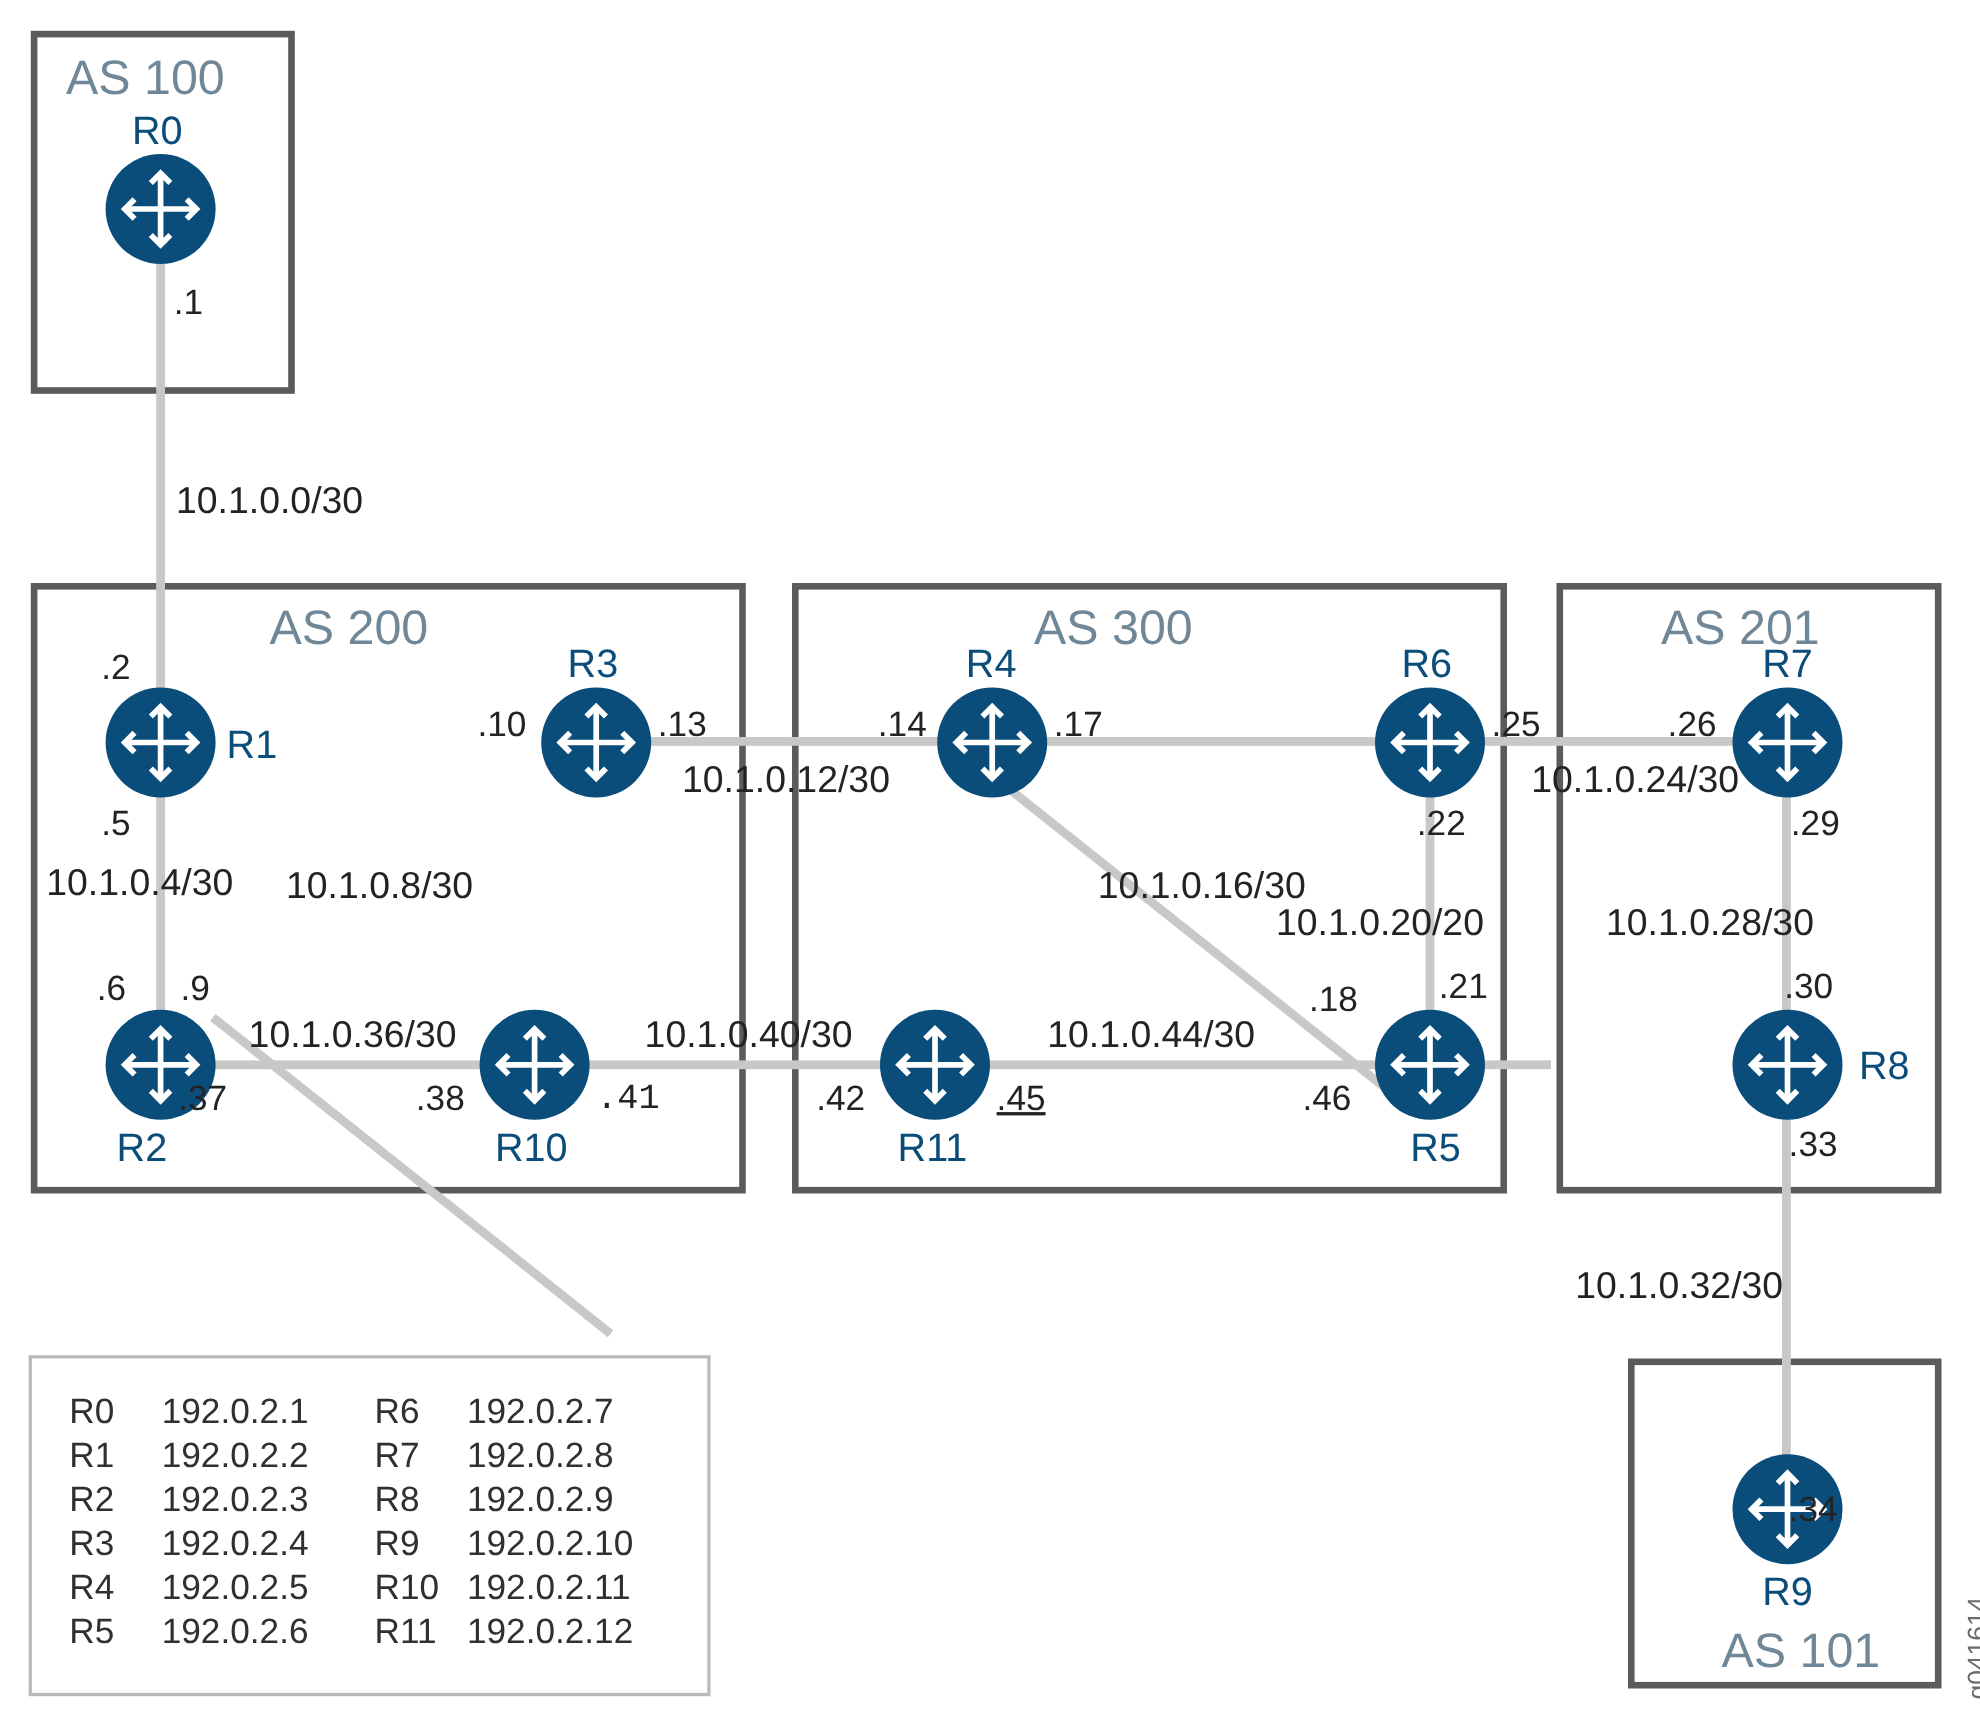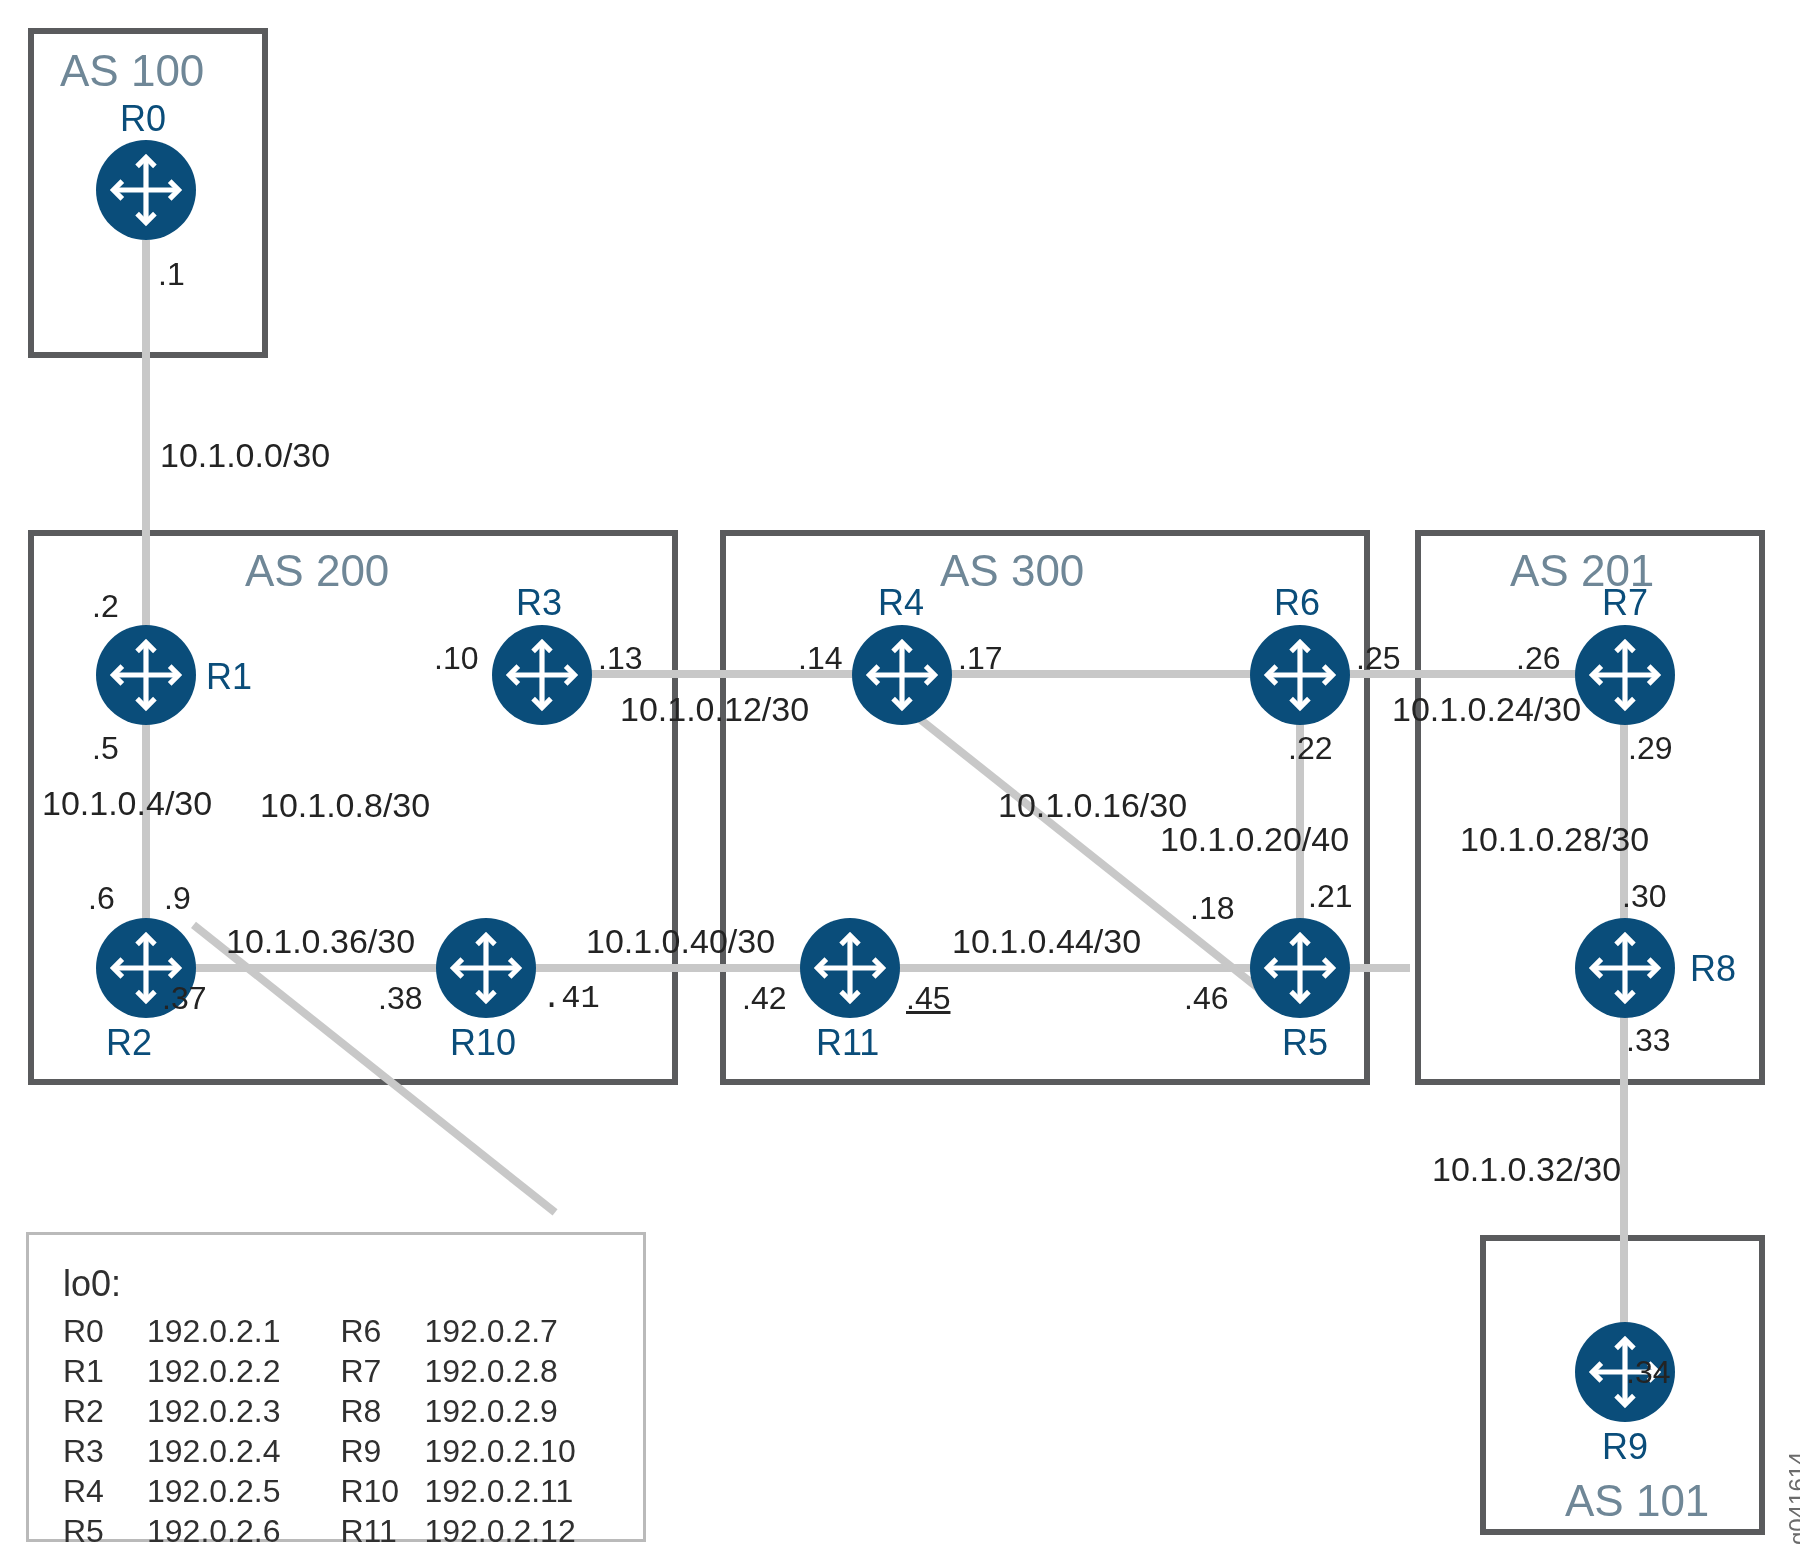--- a/index.html
+++ b/index.html
@@ -170,21 +170,21 @@
   <div class="rlabel" style="left:1690px; top:948px;">R8</div>
   <div class="rlabel" style="left:1602px; top:1426px;">R9</div>
   <div class="rlabel" style="left:450px;  top:1022px;">R10</div>
   <div class="rlabel" style="left:816px;  top:1022px;">R11</div>
 
   <div class="net" style="left:160px;  top:436px;text-align:center;">10.1.0.0/30</div>
   <div class="net" style="left:42px;   top:784px;">10.1.0.4/30</div>
   <div class="net" style="left:260px;  top:786px;">10.1.0.8/30</div>
   <div class="net" style="left:620px;  top:690px;">10.1.0.12/30</div>
   <div class="net" style="left:998px;  top:786px;">10.1.0.16/30</div>
-  <div class="net" style="left:1160px; top:820px;">10.1.0.20/40</div>
+  <div class="net" style="left:1160px; top:820px;">10.1.0.20/20</div>
   <div class="net" style="left:1392px; top:690px;">10.1.0.24/30</div>
   <div class="net" style="left:1460px; top:820px;">10.1.0.28/30</div>
   <div class="net" style="left:1432px; top:1150px;">10.1.0.32/30</div>
   <div class="net" style="left:226px;  top:922px;">10.1.0.36/30</div>
   <div class="net" style="left:586px;  top:922px;">10.1.0.40/30</div>
   <div class="net" style="left:952px;  top:922px;">10.1.0.44/30</div>
 
   <div class="addr" style="left:158px; top:256px;">.1</div>
   <div class="addr" style="left:92px;  top:588px;">.2</div>
   <div class="addr" style="left:92px;  top:730px;">.5</div>
@@ -204,21 +204,20 @@
   <div class="addr" style="left:1628px;top:730px;">.29</div>
   <div class="addr" style="left:1622px;top:878px;">.30</div>
   <div class="addr" style="left:1626px;top:1022px;">.33</div>
   <div class="addr" style="left:1626px;top:1354px;">.34</div>
   <div class="addr" style="left:378px; top:980px;">.38</div>
   <div class="addr" style="left:542px; top:980px;font-family:Liberation Mono, monospace;">.41</div>
   <div class="addr" style="left:742px; top:980px;">.42</div>
   <div class="addr" style="left:906px; top:980px;text-decoration:underline;">.45</div>
 
   <div class="legend-box" style="left:26px; top:1232px; width:620px; height:310px;">
-    <div class="legend-title">lo0:</div>
     <div class="legend-cols">
       <div class="legend-col">
         <div class="legend-row">
             <span>R0</span>
             <span>192.0.2.1</span>
           </div>
         <div class="legend-row">
             <span>R1</span>
             <span>192.0.2.2</span>
           </div>

